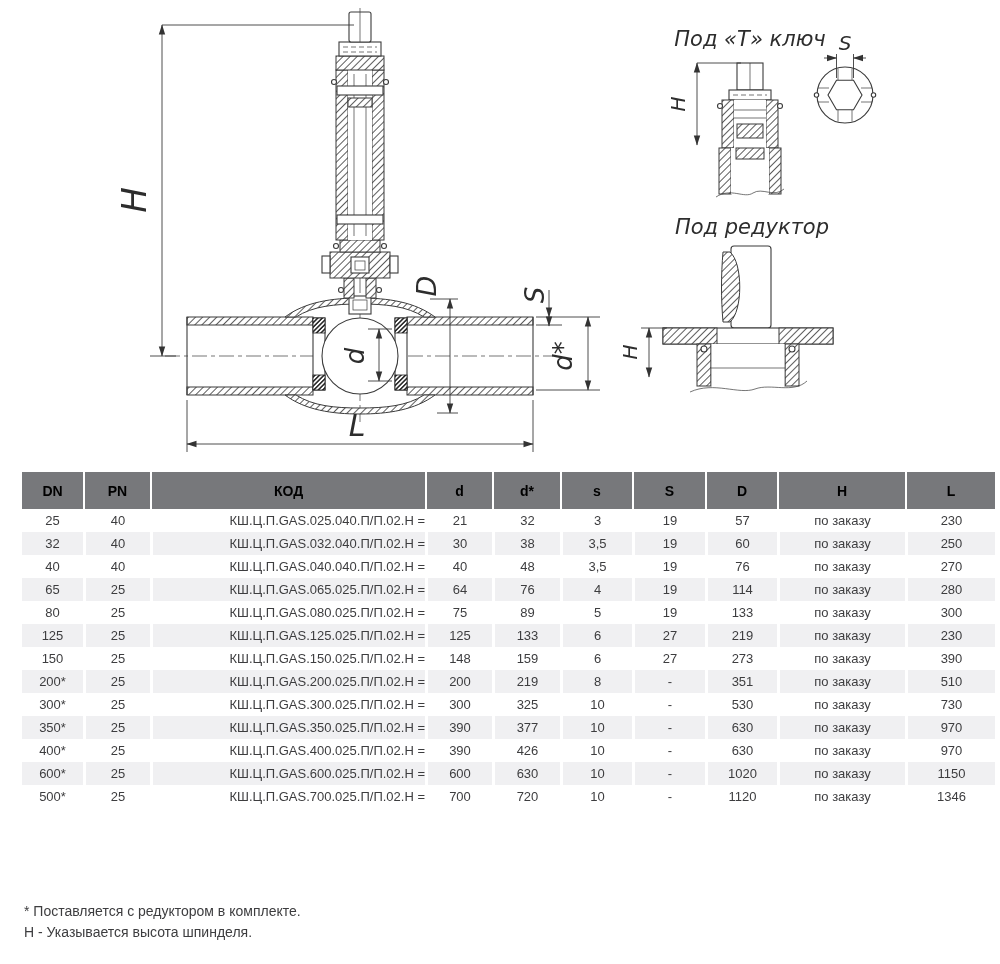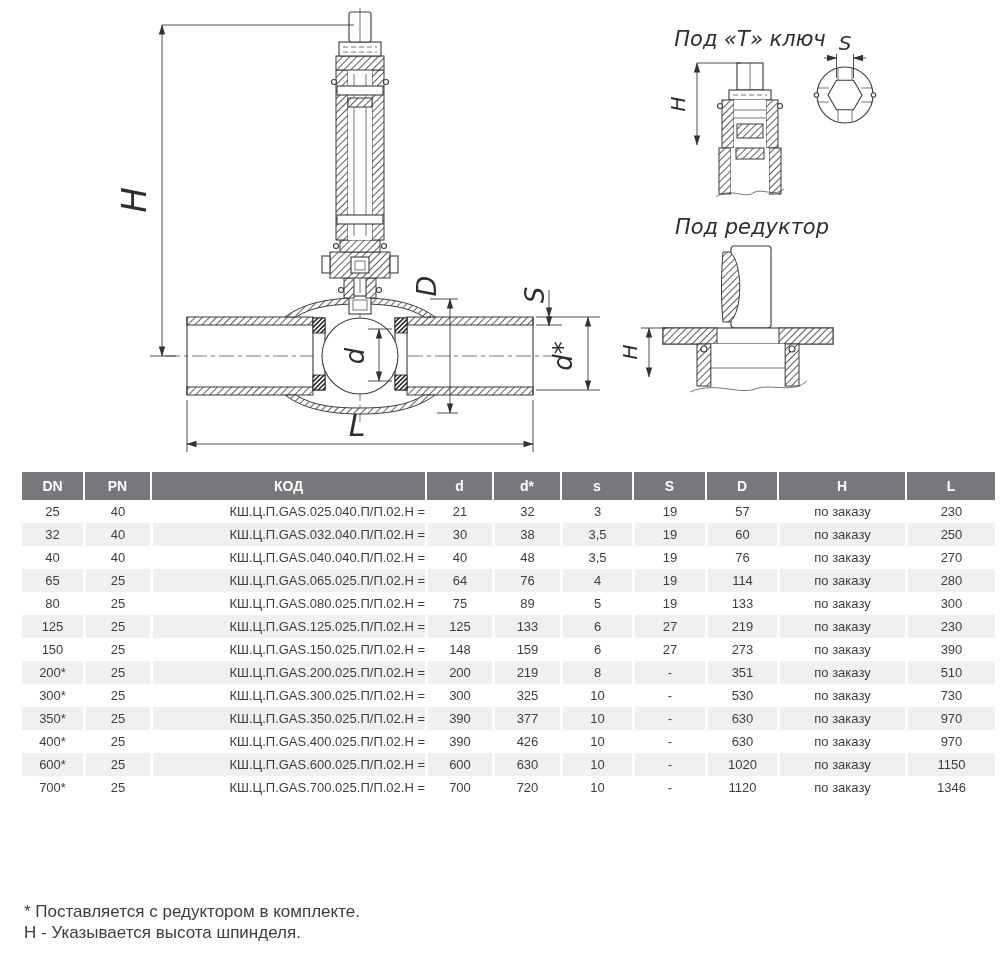--- a/index.html
+++ b/index.html
@@ -18,34 +18,34 @@
   .cl   { stroke:#3b3b3b; stroke-width:0.7; fill:none; stroke-dasharray:15 4 4 4; }
   .hfill{ fill:url(#h45); stroke:#3b3b3b; stroke-width:1; }
   .dfill{ fill:url(#hDense); stroke:#1f1f1f; stroke-width:0.8; }
   .dimtxt { font-family:"DejaVu Sans", sans-serif; font-style:italic; fill:#2d2d2d; }
 
   
   .spec-wrap { position:absolute; top:472px; left:22px; width:973px; }
   table.spec { border-collapse:separate; border-spacing:0; width:100%; table-layout:fixed;
                font-size:13px; color:#3d3d3f; }
   table.spec thead th {
-    background:#77787b; color:#ffffff; font-weight:bold; font-size:14px;
-    height:28px; text-align:center; border-left:2px solid #ffffff; padding:0;
+    background:#77787b; color:#000000; font-weight:bold; font-size:14px;
+    height:37px; text-align:center; border-left:2px solid #ffffff; padding:0;
   }
   table.spec thead th:first-child { border-left:none; }
   table.spec tbody td {
     height:23px; text-align:center; padding:0; border-left:3px solid #ffffff;
     white-space:nowrap; overflow:hidden;
   }
   table.spec tbody td:first-child { border-left:none; }
   table.spec tbody tr:nth-child(even) td { background:#f0f0f2; }
   table.spec tbody td.code { text-align:right; padding-left:10px; }
 
   
-  .notes { position:absolute; left:24px; top:901px; font-size:17px; color:#3d3d3f; line-height:21px; }
+  .notes { position:absolute; left:24px; top:901px; font-size:14px; color:#3d3d3f; line-height:21px; }
 </style>
 </head>
 <body>
 
 <div class="page">
 
   <svg class="drawing" width="1000" height="468" viewBox="0 0 1000 468" xmlns="http://www.w3.org/2000/svg">
     <defs>
       <pattern id="h45" width="5" height="5" patternUnits="userSpaceOnUse" patternTransform="rotate(45)">
         <rect width="5" height="5" fill="#ffffff"></rect>
@@ -409,21 +409,21 @@
             <td class="code">КШ.Ц.П.GAS.600.025.П/П.02.Н =</td>
             <td>600</td>
             <td>630</td>
             <td>10</td>
             <td>-</td>
             <td>1020</td>
             <td>по заказу</td>
             <td>1150</td>
           </tr>
           <tr>
-            <td>700*</td>
+            <td>500*</td>
             <td>25</td>
             <td class="code">КШ.Ц.П.GAS.700.025.П/П.02.Н =</td>
             <td>700</td>
             <td>720</td>
             <td>10</td>
             <td>-</td>
             <td>1120</td>
             <td>по заказу</td>
             <td>1346</td>
           </tr>

